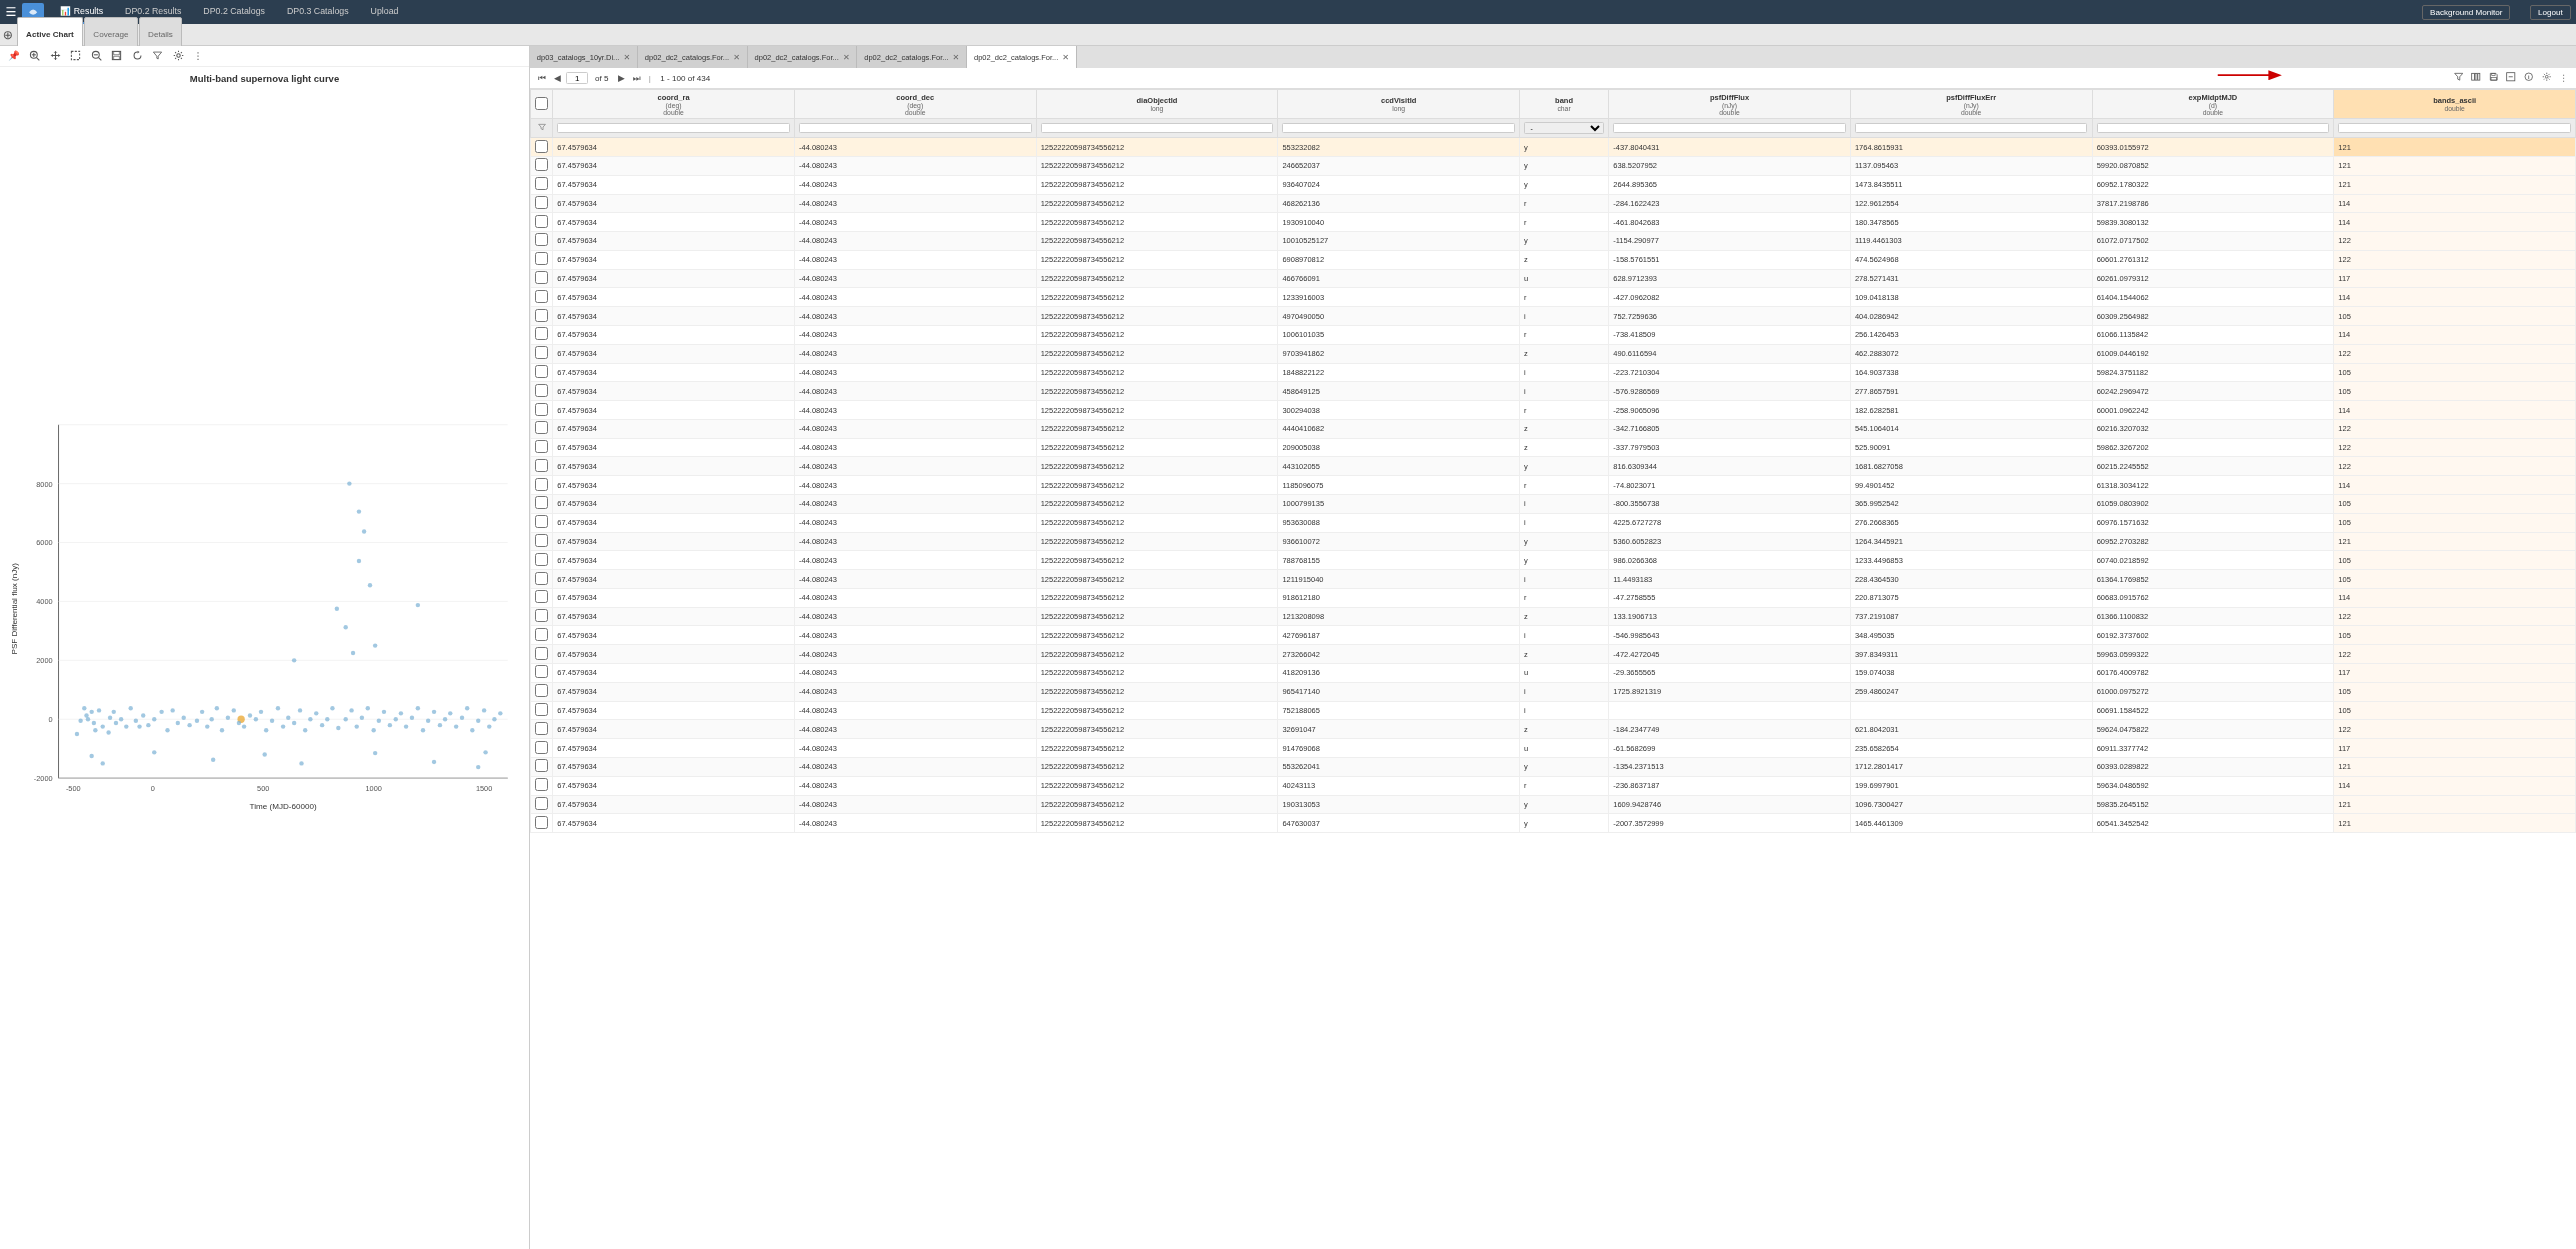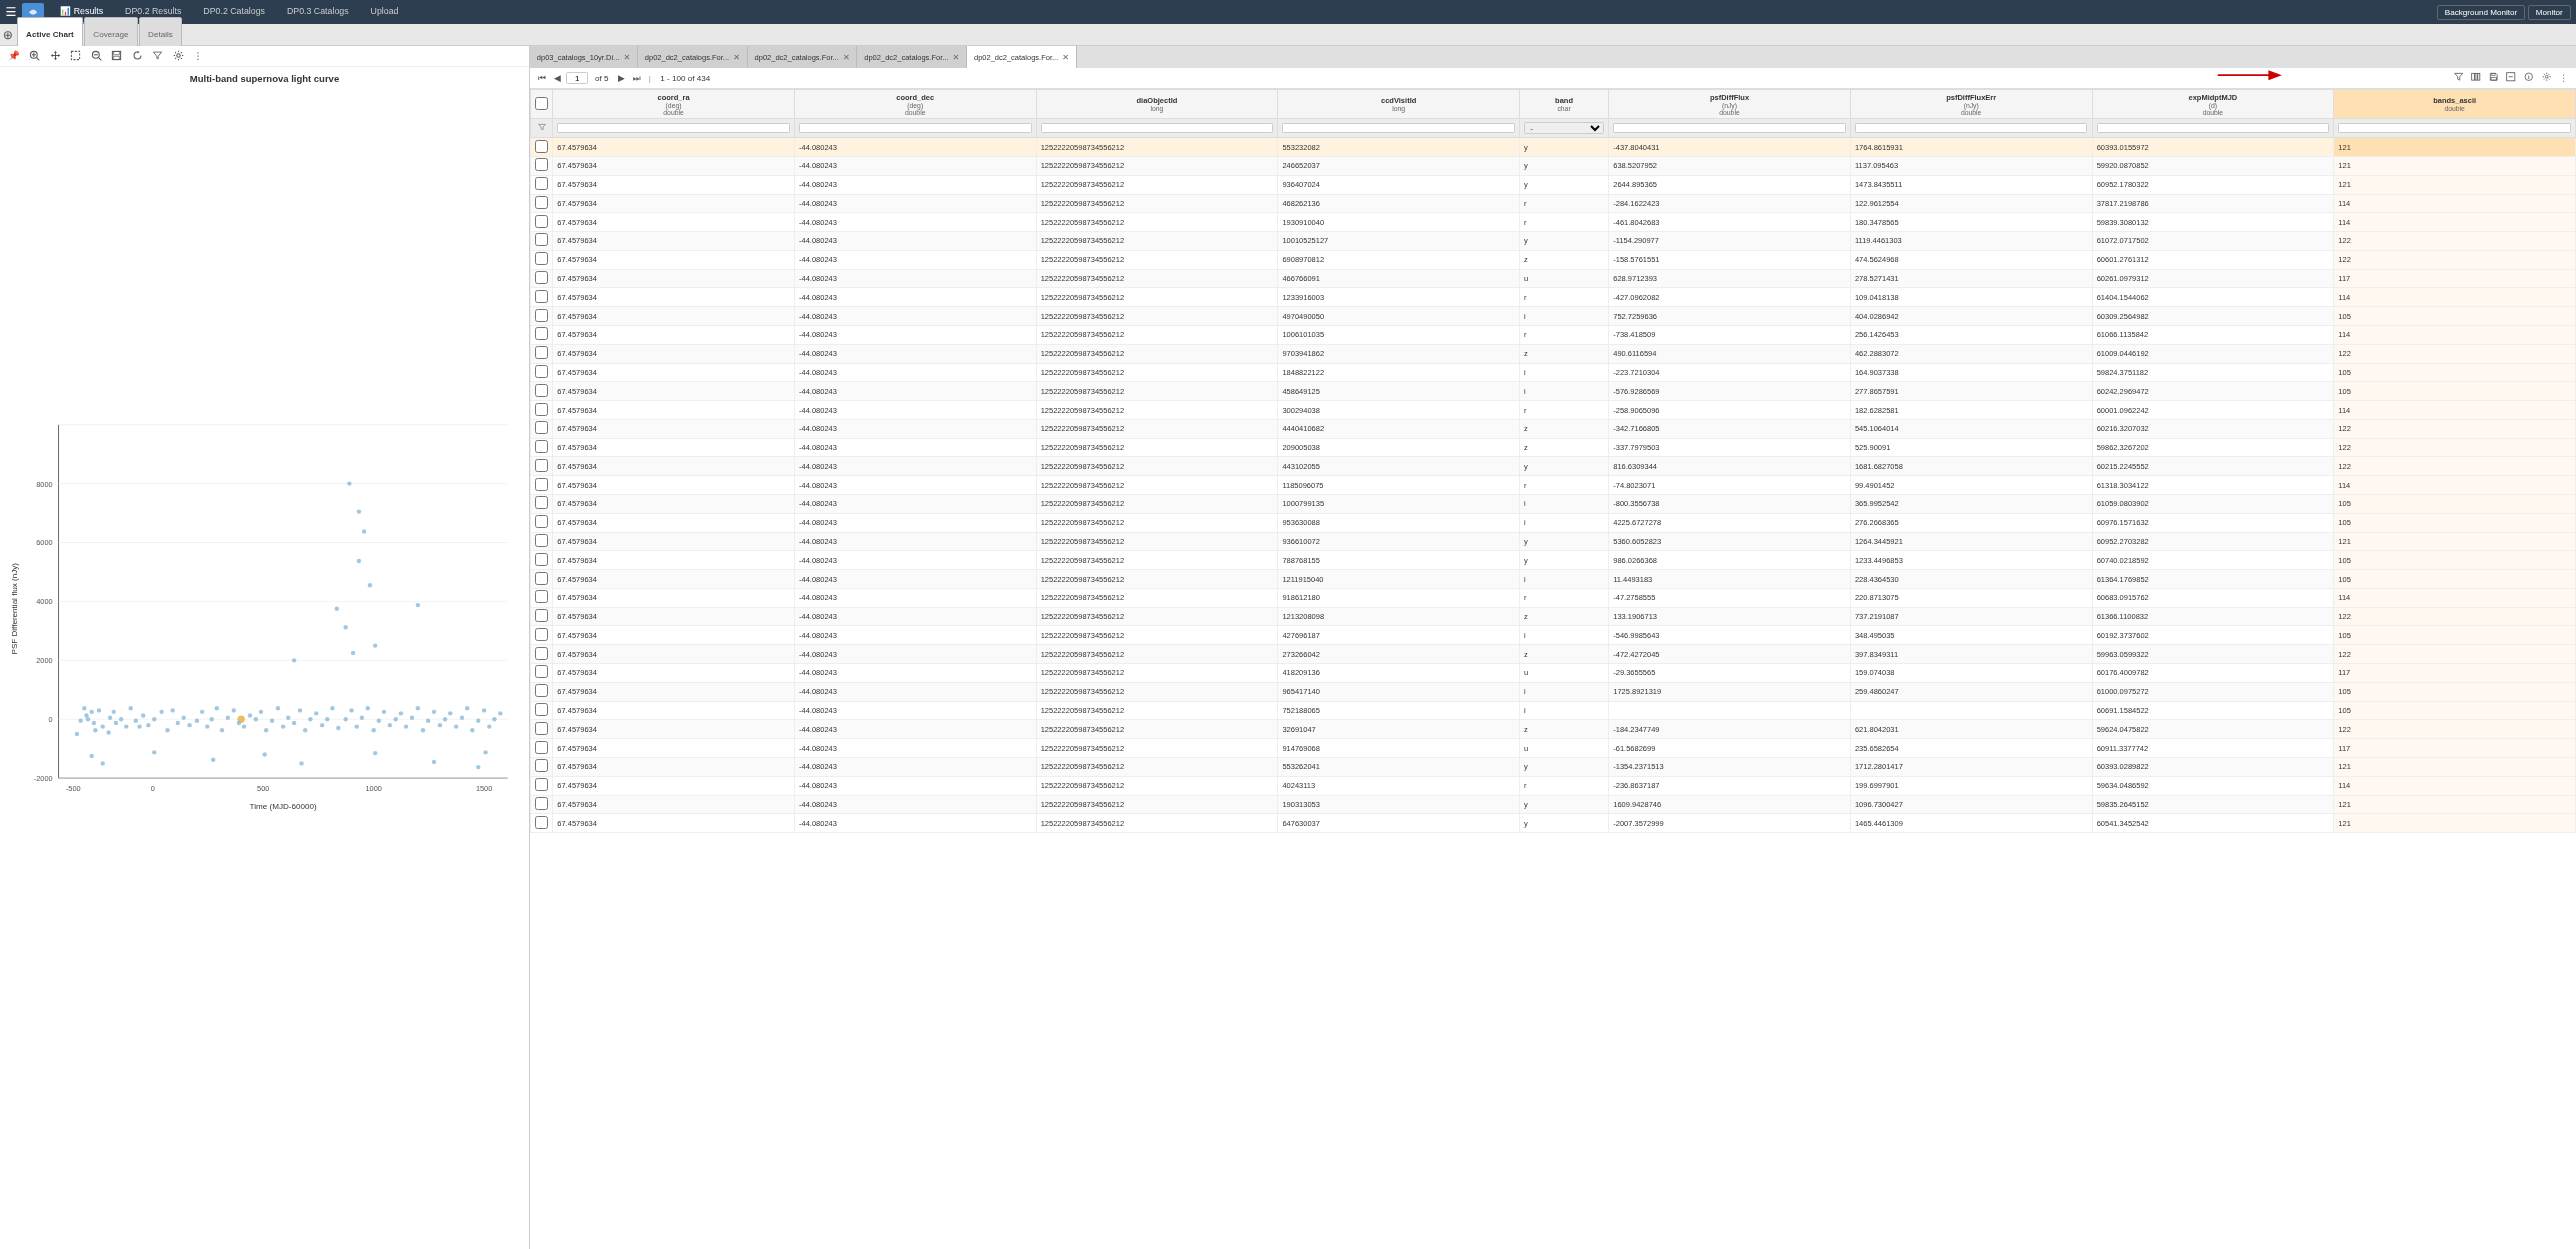--- a/index.html
+++ b/index.html
@@ -29,21 +29,21 @@
     .nav-tab {
       display: flex; align-items: center; padding: 0 11px;
       height: 100%; color: #ccc; cursor: pointer;
       border-bottom: 2px solid transparent; font-size: 8.8px;
       white-space: nowrap;
     }
     .nav-tab.active { color: white; border-bottom: 2px solid #4a90d9; }
     .nav-tab .icon { margin-right: 2.7px; }
     .nav-spacer { flex: 1; }
     .top-right-btns {
-      display: flex; gap: 3px; align-items: center;
+      display: flex; gap: 20px; align-items: center;
     }
     .top-right-btn {
       background: transparent; border: 0.7px solid #666;
       color: white; padding: 2px 6.8px; cursor: pointer;
       border-radius: 2px; font-size: 8.1px;
     }
 
     
     .chart-tabs-bar {
       display: flex;
@@ -237,21 +237,21 @@
     <div class="nav-tab">
       <span>DP0.3 Catalogs</span>
     </div>
     <div class="nav-tab">
       <span>Upload</span>
     </div>
   </div>
   <div class="nav-spacer"></div>
   <div class="top-right-btns">
     <button class="top-right-btn">Background Monitor</button>
-    <button class="top-right-btn">Monitor</button>
+    <button class="top-right-btn">Logout</button>
   </div>
 </div>
 
 <div class="chart-tabs-bar">
   <span style="font-size:12.2px; cursor:pointer; margin-right:4.1px; color:#555;">⊕</span>
   <div class="chart-tab active">
     <span>Active Chart</span>
   </div>
   <div class="chart-tab chart-tab-inactive">
     <span>Coverage</span>

